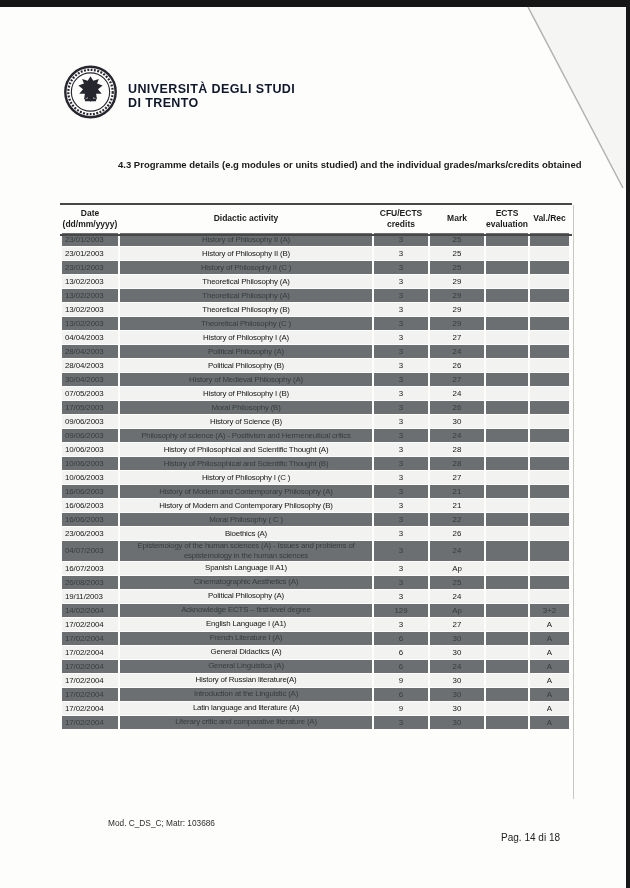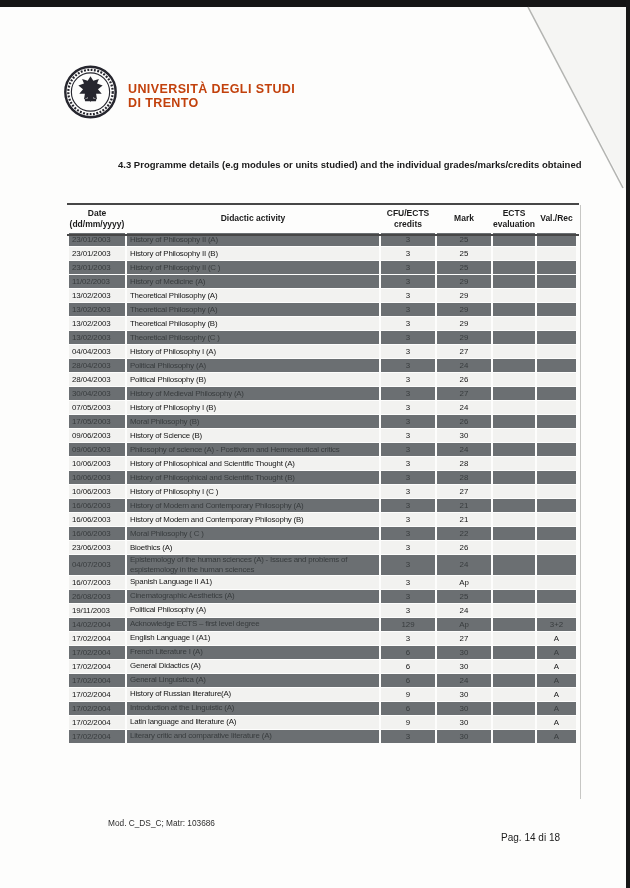--- a/index.html
+++ b/index.html
@@ -8,40 +8,40 @@
     background:#fdfdfc;font-family:"Liberation Sans", sans-serif;
     -webkit-font-smoothing:antialiased;
   }
   
   .scan-top-bar{position:absolute;top:0;left:0;width:630px;height:7px;background:#151515;}
   .scan-right-bar{position:absolute;top:0;right:0;width:4px;height:888px;background:#171717;}
   .fold-svg{position:absolute;top:0;right:0;}
   
   .logo-block{position:absolute;left:62px;top:64px;display:flex;align-items:flex-start;}
   .seal{width:57px;height:56px;}
-  .uni-name{margin-left:9px;margin-top:19px;color:#c2410c;font-weight:bold;
+  .uni-name{margin-left:9px;margin-top:19px;color:#0f172a;font-weight:bold;
     font-size:12.5px;letter-spacing:.4px;line-height:1.08;}
   
   .section-title{position:absolute;left:80px;top:158px;width:500px;
     font-size:9.5px;font-weight:bold;color:#1a1a1a;line-height:1.45;margin-left:38px;}
   
-  .table-wrap{position:absolute;left:67px;top:203px;width:511px;}
+  .table-wrap{position:absolute;left:60px;top:203px;width:511px;}
   .hline{position:absolute;left:0;width:512px;height:2px;background:#474747;}
   .hline-top{top:0;}
   .hline-mid{top:31px;}
   .table-right-line{position:absolute;right:-3px;top:2px;height:594px;width:1px;background:#c7c7c4;}
   table.results{border-collapse:separate;border-spacing:2px 1px;table-layout:fixed;
     width:511px;margin-top:2px;}
   thead th{font-size:8.5px;font-weight:bold;color:#1c1c1c;text-align:center;
     vertical-align:middle;height:26px;line-height:1.3;padding:0;background:transparent;}
   tbody td{height:13px;font-size:7.9px;padding:0 3px;overflow:hidden;vertical-align:middle;}
   tr.dark td{background:var(--row-dark,#6b6f72);color:var(--row-dark-text,#383c3e);}
   tr.light td{background:var(--row-light,#f2f2f0);color:#161616;}
   td.col-date{letter-spacing:-0.1px;}
-  td.col-activity{text-align:left;white-space:pre;letter-spacing:-0.2px;line-height:1.25;}
+  td.col-activity{text-align:center;white-space:pre;letter-spacing:-0.2px;line-height:1.25;}
   td.col-credits,td.col-mark,td.col-ects,td.col-valrec{text-align:center;}
   
   .footer-left{position:absolute;left:80px;top:818px;font-size:8.3px;color:#2e2e2e;padding-left:28px;}
   .footer-right{position:absolute;right:70px;top:832px;font-size:10px;color:#1c1c1c;}
 </style>
 </head>
 <body style="--row-dark: #6b6f72; --row-dark-text: #383c3e; --row-light: #f2f2f0;">
 
 <div class="scan-top-bar"></div>
 <div class="scan-right-bar"></div>
@@ -127,28 +127,20 @@
           <td class="col-valrec"></td>
         </tr>
         <tr class="dark">
           <td class="col-date">23/01/2003</td>
           <td class="col-activity">History of Philosophy II (C )</td>
           <td class="col-credits">3</td>
           <td class="col-mark">25</td>
           <td class="col-ects"></td>
           <td class="col-valrec"></td>
         </tr>
-        <tr class="dark">
-          <td class="col-date">11/02/2003</td>
-          <td class="col-activity">History of Medicine (A)</td>
-          <td class="col-credits">3</td>
-          <td class="col-mark">29</td>
-          <td class="col-ects"></td>
-          <td class="col-valrec"></td>
-        </tr>
         <tr class="light">
           <td class="col-date">13/02/2003</td>
           <td class="col-activity">Theoretical Philosophy (A)</td>
           <td class="col-credits">3</td>
           <td class="col-mark">29</td>
           <td class="col-ects"></td>
           <td class="col-valrec"></td>
         </tr>
         <tr class="dark">
           <td class="col-date">13/02/2003</td>

